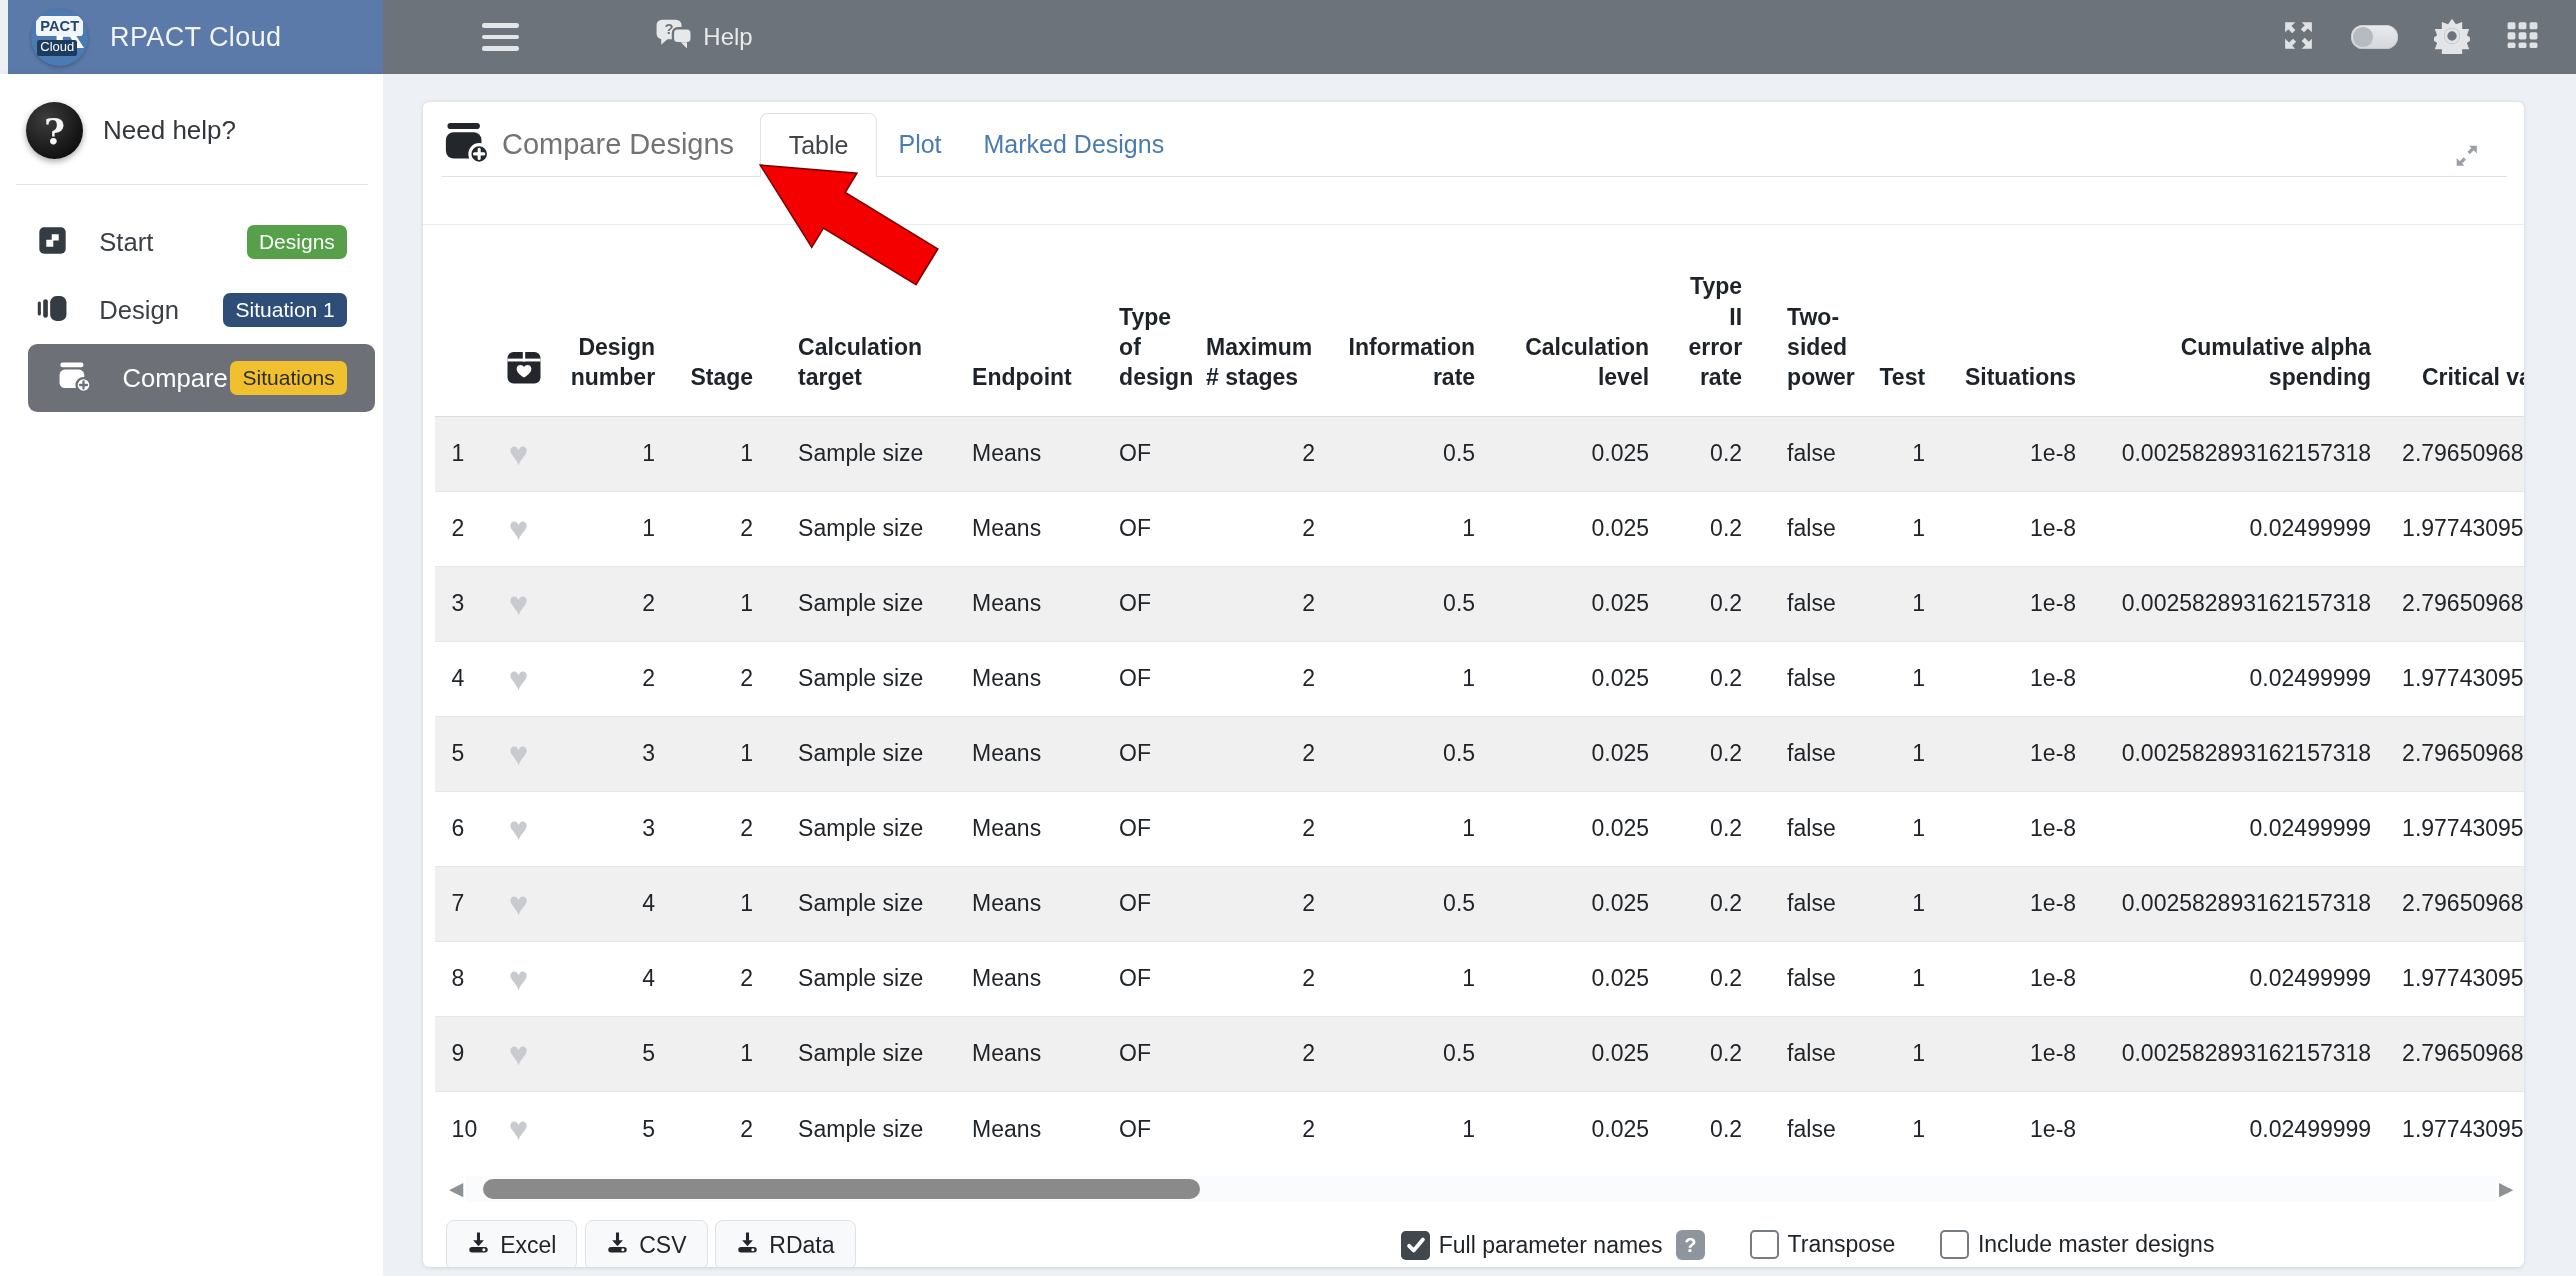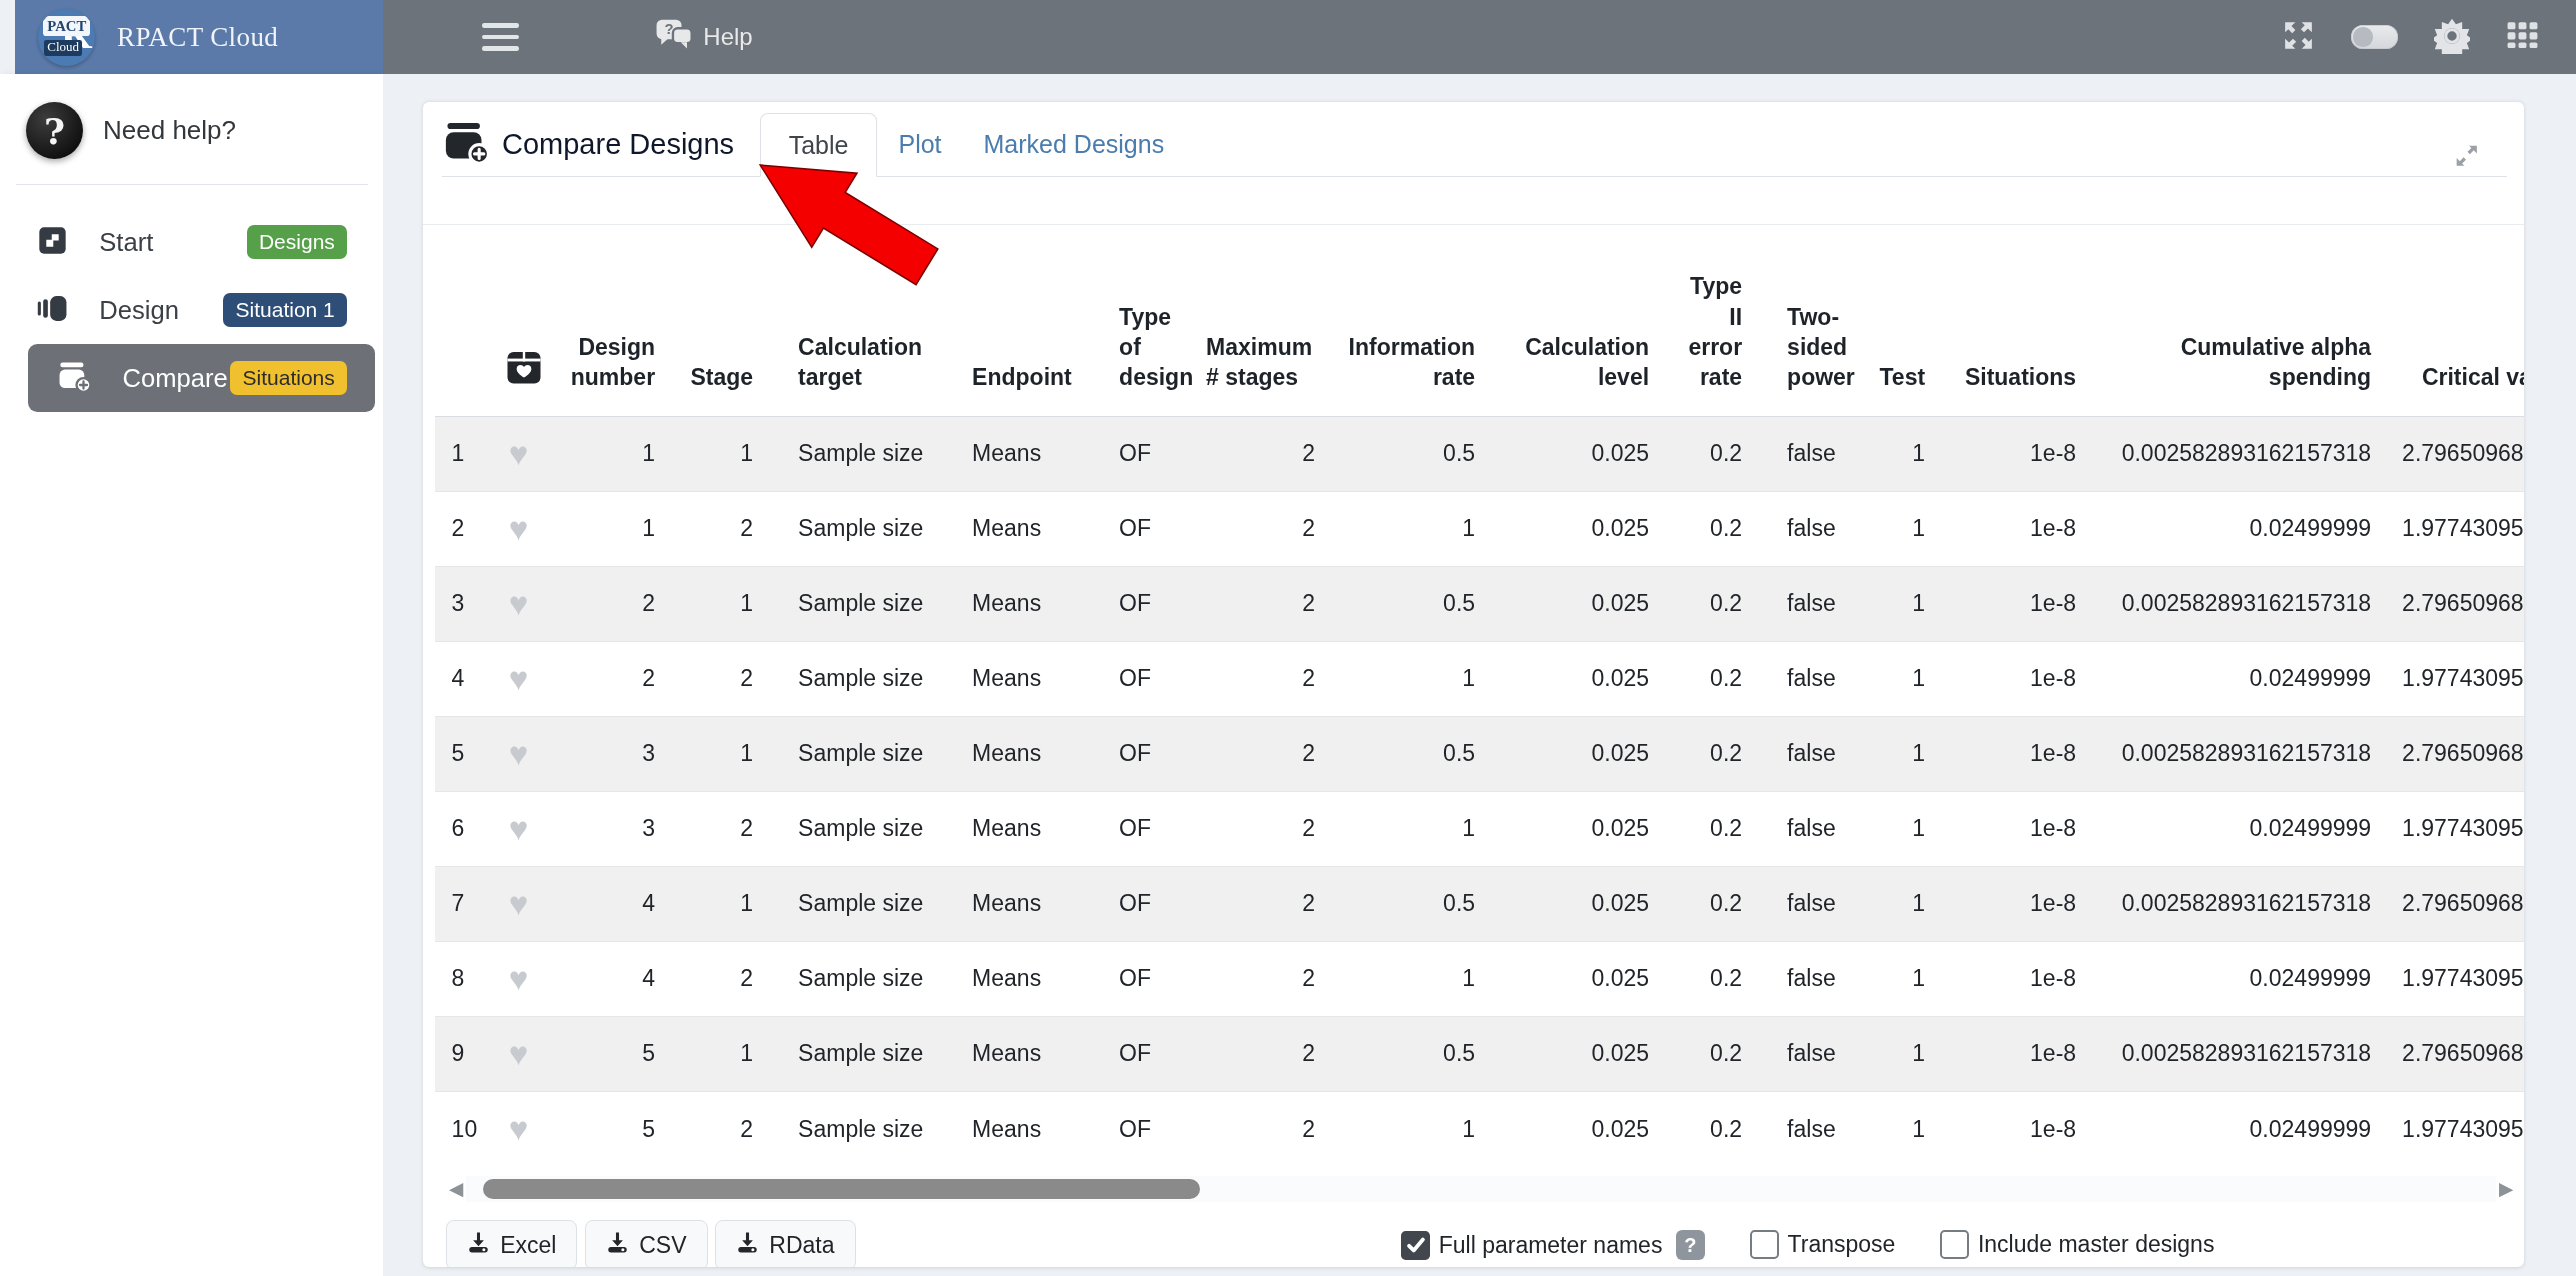--- a/index.html
+++ b/index.html
@@ -6,23 +6,23 @@
   html,body { width: 2576px; height: 1277px; overflow: hidden; }
   body {
     font-family: "Liberation Sans", "DejaVu Sans", sans-serif;
     background: var(--page-bg, #edf0f4);
     color: var(--text-dark, #212529);
     position: relative;
   }
 
   
   .brand-header {
-    position: absolute; left: 15px; top: 0; width: 383px; height: 74px;
+    position: absolute; left: 8px; top: 0; width: 383px; height: 74px;
     background: var(--brand-blue, #5b7aa9);
-    display: flex; align-items: center; padding-left: 23px; font-family: Liberation Serif, serif;
+    display: flex; align-items: center; padding-left: 23px;
   }
   .logo {
     width: 57px; height: 57px; border-radius: 50%;
     background: #4c7ab2; position: relative; overflow: hidden; flex: 0 0 auto;
     box-shadow: 0 1.6px 3.9px rgba(0,0,0,.25);
   }
   .logo-r {
     position: absolute; right: 3.1px; top: 3.1px; font-size: 43px; font-weight: 700;
     color: #ffffff; line-height: 1;
   }
@@ -89,21 +89,21 @@
   .card {
     position: absolute; left: 40px; top: 28px; width: 2101px; height: 1165px;
     background: #fff; border-radius: 6.2px; box-shadow: 0 0.8px 4.7px rgba(0,0,0,.12);
     overflow: hidden;
   }
   .card-header { height: 112px; border-bottom: 1.6px solid #e9ecef; position: relative; }
   .tabbar {
     margin: 11px 17px 0 18.6px; height: 64px; display: flex; align-items: center;
     border-bottom: 1.6px solid var(--border, #dee2e6);
   }
-  .card-title { display: flex; align-items: center; gap: 12.4px; font-size: 29px; color: #0f172a; }
+  .card-title { display: flex; align-items: center; gap: 12.4px; font-size: 29px; color: #737373; }
   .tab {
     margin-left: 25.6px; height: 64px; margin-bottom: -1.6px;
     display: flex; align-items: center; padding: 0 28px;
     border: 1.6px solid var(--border, #dee2e6); border-bottom: 1.6px solid #fff;
     border-radius: 7.8px 7.8px 0 0; background: #fff; color: #3f454b; font-size: 25px; cursor: pointer;
   }
   .tab-link { padding: 0 21px; font-size: 25px; color: var(--link-blue, #4a7cad); cursor: pointer; }
   .expand-corner { position: absolute; top: 28px; right: 43px; cursor: pointer; }
 
   .card-body { padding: 12.4px 0 0 11.6px; }

